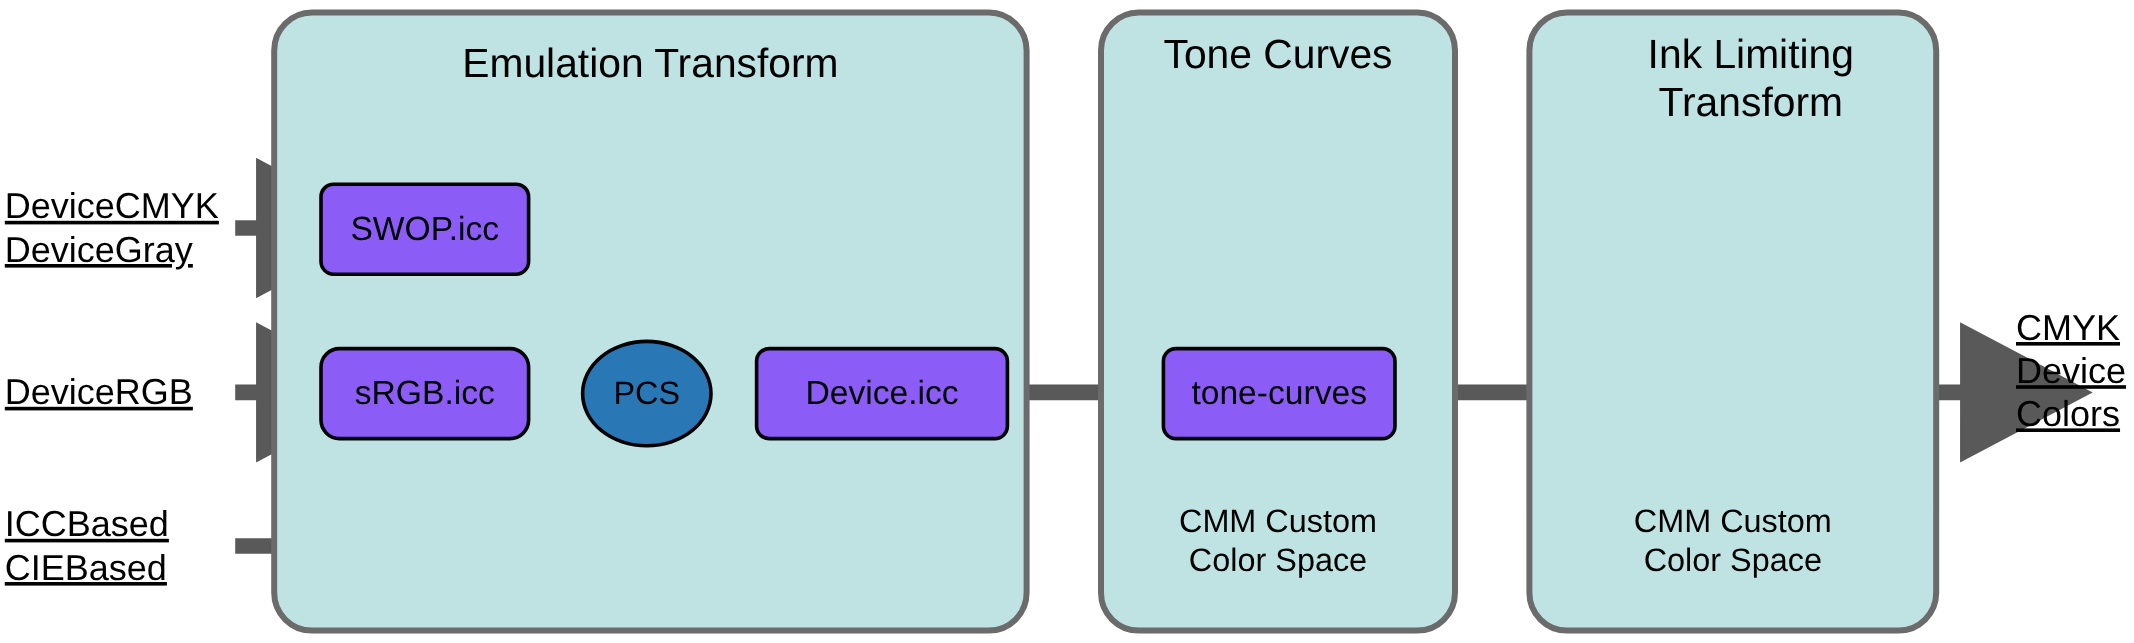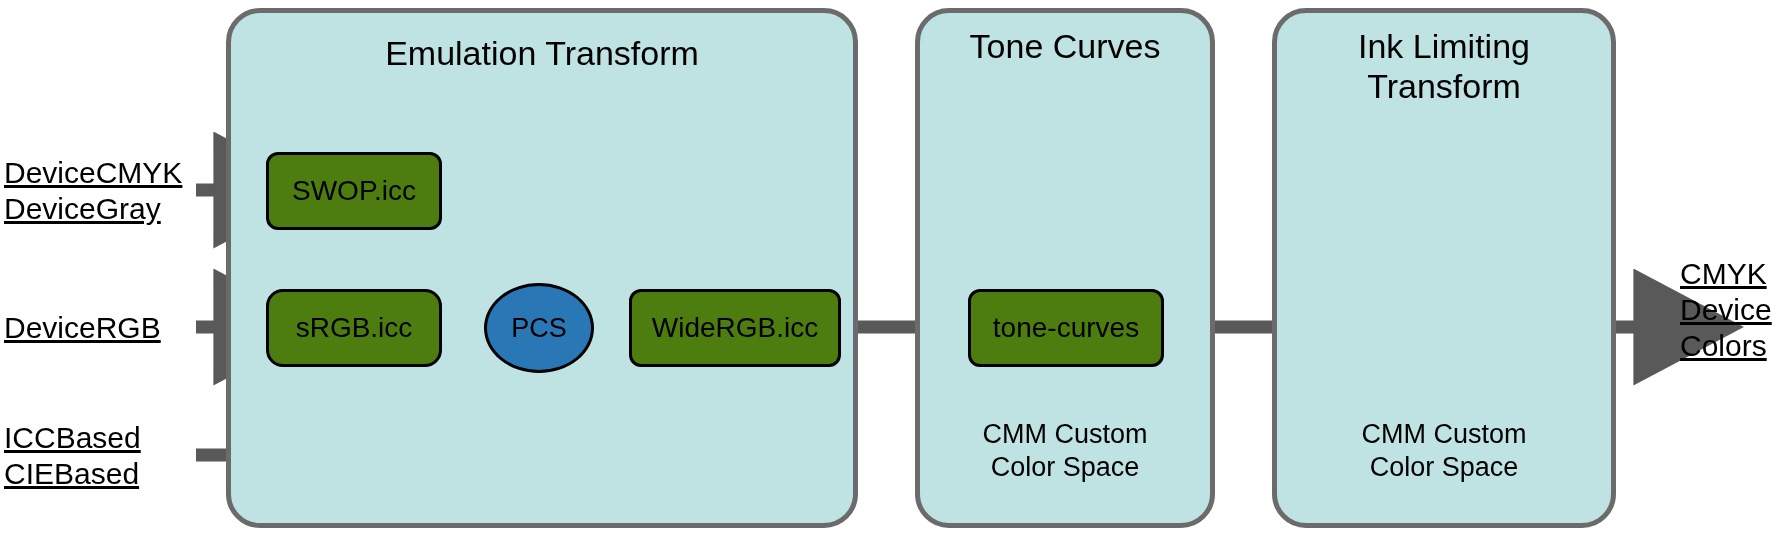--- a/index.html
+++ b/index.html
@@ -39,21 +39,21 @@
     left: 0;
     right: 0;
     text-align: center;
     font-size: 34px;
     line-height: 40px;
     color: #000;
     white-space: pre-line;
   }
   .node {
     position: absolute;
-    background: #4d7c0f;
+    background: #8b5cf6;
     border: 3px solid #000000;
     border-radius: 12px;
     box-sizing: border-box;
     display: flex;
     align-items: center;
     justify-content: center;
     font-size: 28px;
     color: #000;
   }
   .pcs {
@@ -129,33 +129,33 @@
 
   <div class="node" style="left:266px; top:289px; width:176px; height:78px;border-radius:17px;">
     <span>sRGB.icc</span>
   </div>
 
   <div class="pcs" style="left:484px; top:283px; width:110px; height:90px;">
     <span>PCS</span>
   </div>
 
   <div class="node" style="left:629px; top:289px; width:212px; height:78px;">
-    <span>WideRGB.icc</span>
+    <span>Device.icc</span>
   </div>
 
   <div class="panel" style="left:915px; top:8px; width:300px; height:520px;"></div>
   <div class="panel-title" style="left:915px; top:26px; width:300px;">Tone Curves</div>
   <div class="node" style="left:968px; top:289px; width:196px; height:78px;">
     <span>tone-curves</span>
   </div>
   <div class="sub-label" style="left:915px; top:418px; width:300px;">CMM Custom
 Color Space</div>
 
   <div class="panel" style="left:1272px; top:8px; width:344px; height:520px;"></div>
-  <div class="panel-title" style="left:1272px; top:26px; width:344px;">Ink Limiting
+  <div class="panel-title" style="left:1272px; top:26px; width:344px;padding-left:15px;">Ink Limiting
 Transform</div>
   <div class="sub-label" style="left:1272px; top:418px; width:344px;">CMM Custom
 Color Space</div>
 
   <div class="ext-label" style="left:4px; top:155px; width:200px;">DeviceCMYK
 DeviceGray</div>
   <div class="ext-label" style="left:4px; top:420px; width:200px;">ICCBased
 CIEBased</div>
   <div class="ext-label" style="left:4px; top:310px; width:200px;">DeviceRGB</div>
   <div class="ext-label" style="left:1680px; top:256px; width:110px;">CMYK

